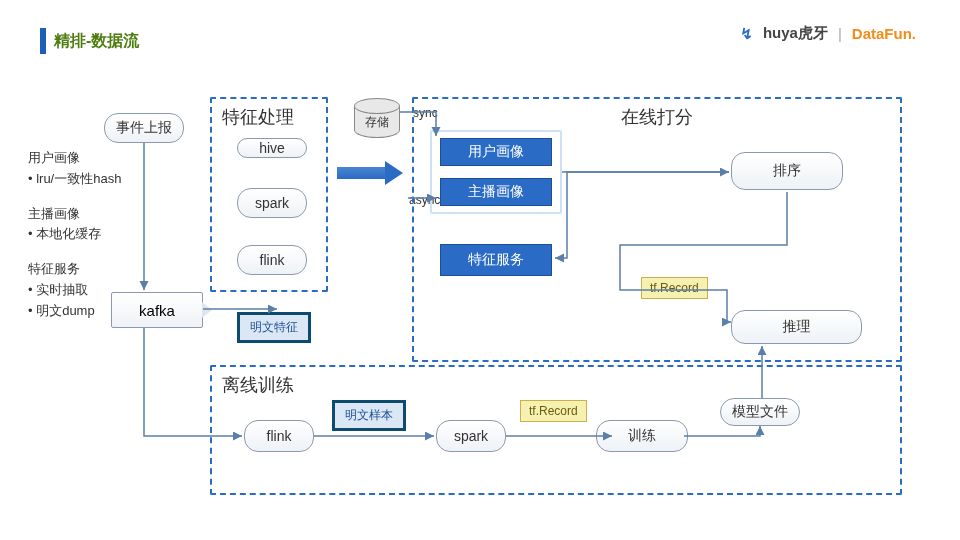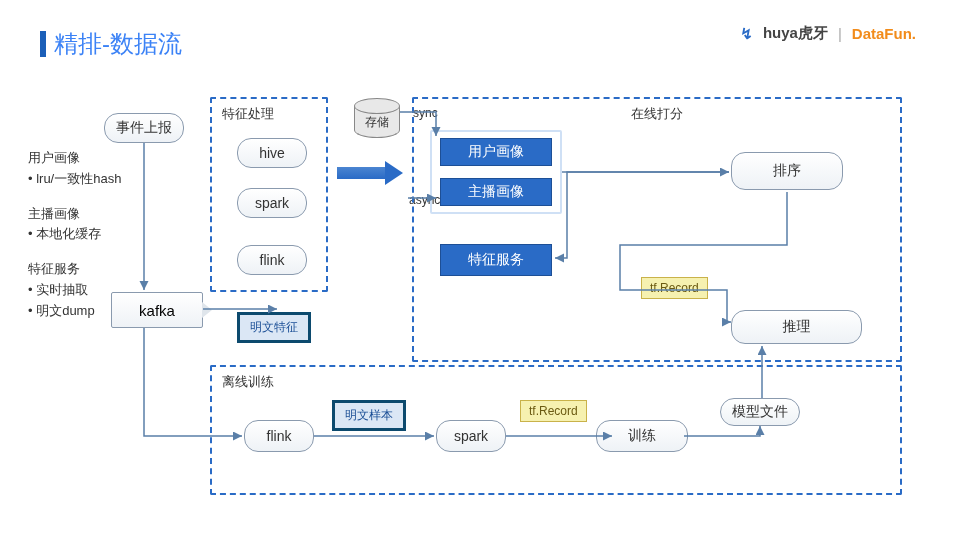--- a/index.html
+++ b/index.html
@@ -1,28 +1,28 @@
 <!DOCTYPE html>
 <html><head>
 <meta charset="utf-8">
 <style>
 *{box-sizing:border-box;margin:0;padding:0}
 body{width:960px;height:540px;font-family:"Microsoft YaHei",Arial,sans-serif;background:#fff;position:relative;overflow:hidden}
 .title-bar{position:absolute;top:28px;left:40px;display:flex;align-items:center;gap:8px}
 .title-mark{width:6px;height:26px;background:#1b5fb8}
-.title-text{font-size:24px;font-weight:400;color:#3b82f6}
+.title-text{font-size:16px;font-weight:700;color:#4d7c0f}
 .logo-area{position:absolute;top:24px;right:44px;display:flex;align-items:center;gap:10px;font-size:15px}
 .logo-huya{font-weight:700;color:#444}
 .logo-h{color:#2a6bc6;font-weight:900}
 .logo-sep{color:#aaa}
 .logo-df{font-weight:700;color:#f28c1b}
 .sidebar-notes{position:absolute;left:28px;top:148px;font-size:13px;color:#333;line-height:1.6}
 .sidebar-notes .grp{margin-bottom:14px}
 .dashed-box{position:absolute;border:2px dashed #2a6bc6;border-radius:2px}
-.box-title{font-size:13px;color:#333;padding:6px 10px}
+.box-title{font-size:18px;color:#333;padding:6px 10px}
 .btn{position:absolute;border:1px solid #8a9aae;background:linear-gradient(#fff,#eef2f6);font-size:14px;color:#333;display:flex;align-items:center;justify-content:center;border-radius:14px}
 .blue-btn{position:absolute;background:#2a6bc6;border:1px solid #1d4f96;color:#fff;font-size:14px;display:flex;align-items:center;justify-content:center}
 .tag{position:absolute;border:3px solid #0c4a6e;background:#dbe7f5;font-size:12px;color:#1b4f96;padding:4px 10px}
 .yel{position:absolute;border:1px solid #c9b24a;background:#f6f1b0;font-size:12px;color:#6b5a12;padding:3px 8px}
 .callout{position:absolute;border:1px solid #8a9aae;background:linear-gradient(#fff,#eef2f6);font-size:15px;display:flex;align-items:center;justify-content:center;border-radius:2px}
 .callout::after{content:"";position:absolute;right:-10px;top:50%;transform:translateY(-50%);width:0;height:0;border-top:8px solid transparent;border-bottom:8px solid transparent;border-left:10px solid #dfe5eb}
 .small-lbl{position:absolute;font-size:12px;color:#333}
 svg.arrows{position:absolute;left:0;top:0;width:960px;height:540px;pointer-events:none}
 .thick-arrow{position:absolute;left:337px;top:163px;width:70px;height:20px}
 .thick-arrow .body{position:absolute;left:0;top:4px;width:48px;height:12px;background:linear-gradient(#4b85d1,#2a6bc6)}
@@ -61,21 +61,21 @@
       <div>• 实时抽取</div>
       <div>• 明文dump</div>
     </div>
 </div>
 
 <div class="btn" style="left:104px;top:113px;width:80px;height:30px">事件上报</div>
 
 <div class="dashed-box" style="left:210px;top:97px;width:118px;height:195px">
  <div class="box-title">特征处理</div>
 </div>
-<div class="btn" style="left:237px;top:138px;width:70px;height:30px">hive</div>
+<div class="btn" style="left:237px;top:138px;width:70px;height:20px">hive</div>
 <div class="btn" style="left:237px;top:188px;width:70px;height:30px">spark</div>
 <div class="btn" style="left:237px;top:245px;width:70px;height:30px">flink</div>
 
 <div class="cyl" style="left:354px;top:106px">
  <div class="top"></div>
     <div class="side"></div>
     <div class="lbl">存储</div>
 </div>
 <div class="small-lbl" style="left:413px;top:106px">sync</div>
 <div class="small-lbl" style="left:409px;top:193px">async</div>

